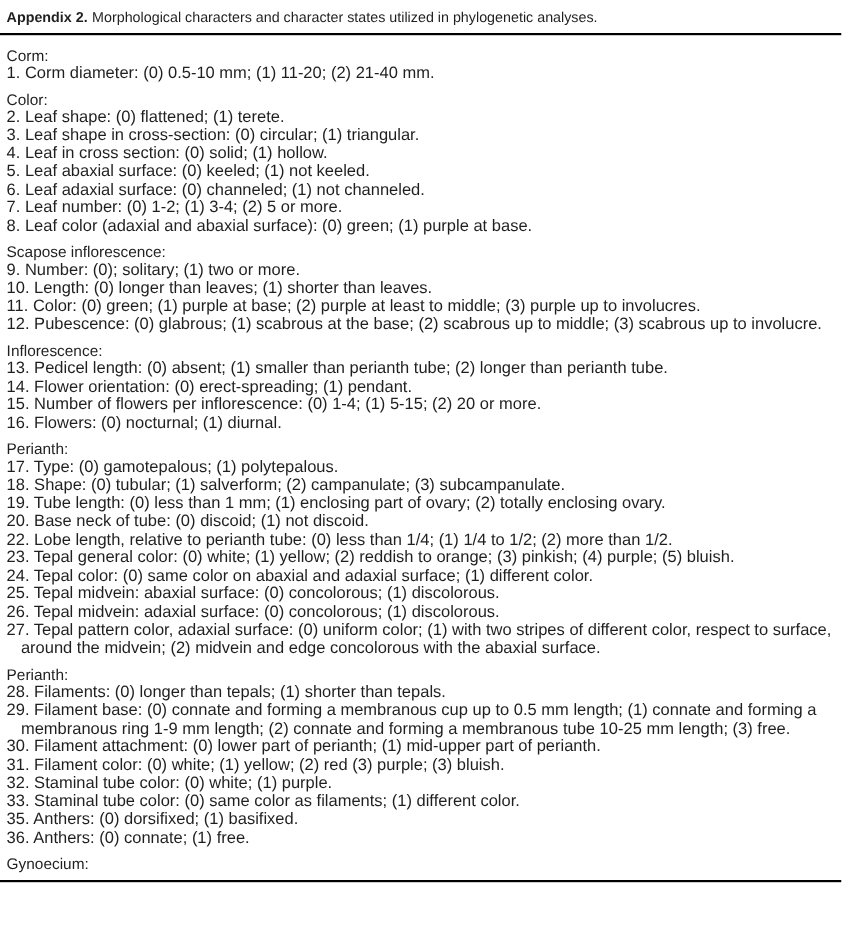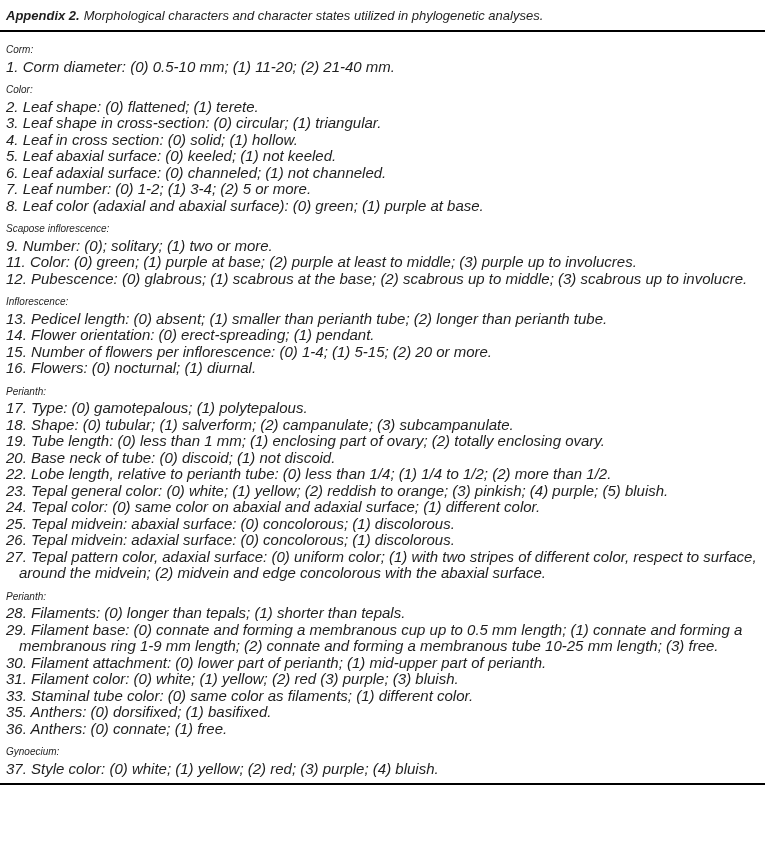--- a/index.html
+++ b/index.html
@@ -14,21 +14,20 @@
     font-family: "Liberation Sans", sans-serif;
     color: #1f1f1f;
     -webkit-font-smoothing: antialiased;
   }
   .page {
     box-sizing: border-box;
     width: 765px;
     height: 856px;
     padding: 8px 0 0 0;
     position: relative;
-    font-style: italic;
   }
   .title {
     font-size: 13px;
     line-height: 16px;
     padding: 0 6px;
     margin-bottom: 6px;
   }
   .title .bold {
     font-weight: bold;
     margin-right: 4px;
@@ -42,21 +41,21 @@
   .body-area {
     padding: 10px 6px 0 6px;
   }
   .section {
     margin-top: 7px;
   }
   .section:first-child {
     margin-top: 0;
   }
   .sec-heading {
-    font-size: 10px;
+    font-size: 14px;
     line-height: 16.5px;
   }
   .item {
     font-size: 15px;
     line-height: 16.5px;
     padding-left: 13px;
     text-indent: -13px;
   }
   .rule.bottom {
     margin-top: 6px;
@@ -81,20 +80,21 @@
         <div class="item">3. Leaf shape in cross-section: (0) circular; (1) triangular.</div>
         <div class="item">4. Leaf in cross section: (0) solid; (1) hollow.</div>
         <div class="item">5. Leaf abaxial surface: (0) keeled; (1) not keeled.</div>
         <div class="item">6. Leaf adaxial surface: (0) channeled; (1) not channeled.</div>
         <div class="item">7. Leaf number: (0) 1-2; (1) 3-4; (2) 5 or more.</div>
         <div class="item">8. Leaf color (adaxial and abaxial surface): (0) green; (1) purple at base.</div>
       </section>
       <section class="section">
         <div class="sec-heading">Scapose inflorescence:</div>
         <div class="item">9. Number: (0); solitary; (1) two or more.</div>
+        <div class="item">10. Length: (0) longer than leaves; (1) shorter than leaves.</div>
         <div class="item">11. Color: (0) green; (1) purple at base; (2) purple at least to middle; (3) purple up to involucres.</div>
         <div class="item">12. Pubescence: (0) glabrous; (1) scabrous at the base; (2) scabrous up to middle; (3) scabrous up to involucre.</div>
       </section>
       <section class="section">
         <div class="sec-heading">Inflorescence:</div>
         <div class="item">13. Pedicel length: (0) absent; (1) smaller than perianth tube; (2) longer than perianth tube.</div>
         <div class="item">14. Flower orientation: (0) erect-spreading; (1) pendant.</div>
         <div class="item">15. Number of flowers per inflorescence: (0) 1-4; (1) 5-15; (2) 20 or more.</div>
         <div class="item">16. Flowers: (0) nocturnal; (1) diurnal.</div>
       </section>
@@ -110,23 +110,23 @@
         <div class="item">25. Tepal midvein: abaxial surface: (0) concolorous; (1) discolorous.</div>
         <div class="item">26. Tepal midvein: adaxial surface: (0) concolorous; (1) discolorous.</div>
         <div class="item">27. Tepal pattern color, adaxial surface: (0) uniform color; (1) with two stripes of different color, respect to surface, around the midvein; (2) midvein and edge concolorous with the abaxial surface.</div>
       </section>
       <section class="section">
         <div class="sec-heading">Perianth:</div>
         <div class="item">28. Filaments: (0) longer than tepals; (1) shorter than tepals.</div>
         <div class="item">29. Filament base: (0) connate and forming a membranous cup up to 0.5 mm length; (1) connate and forming a membranous ring 1-9 mm length; (2) connate and forming a membranous tube 10-25 mm length; (3) free.</div>
         <div class="item">30. Filament attachment: (0) lower part of perianth; (1) mid-upper part of perianth.</div>
         <div class="item">31. Filament color: (0) white; (1) yellow; (2) red (3) purple; (3) bluish.</div>
+        <div class="item">32. Staminal tube color: (0) white; (1) purple.</div>
         <div class="item">33. Staminal tube color: (0) same color as filaments; (1) different color.</div>
         <div class="item">35. Anthers: (0) dorsifixed; (1) basifixed.</div>
         <div class="item">36. Anthers: (0) connate; (1) free.</div>
       </section>
       <section class="section">
         <div class="sec-heading">Gynoecium:</div>
-        <div class="item">37. Style color: (0) white; (1) yellow; (2) red; (3) purple; (4) bluish.</div>
       </section>
     </main>
   <div class="rule bottom"></div>
 </div>
 
 </body></html>

